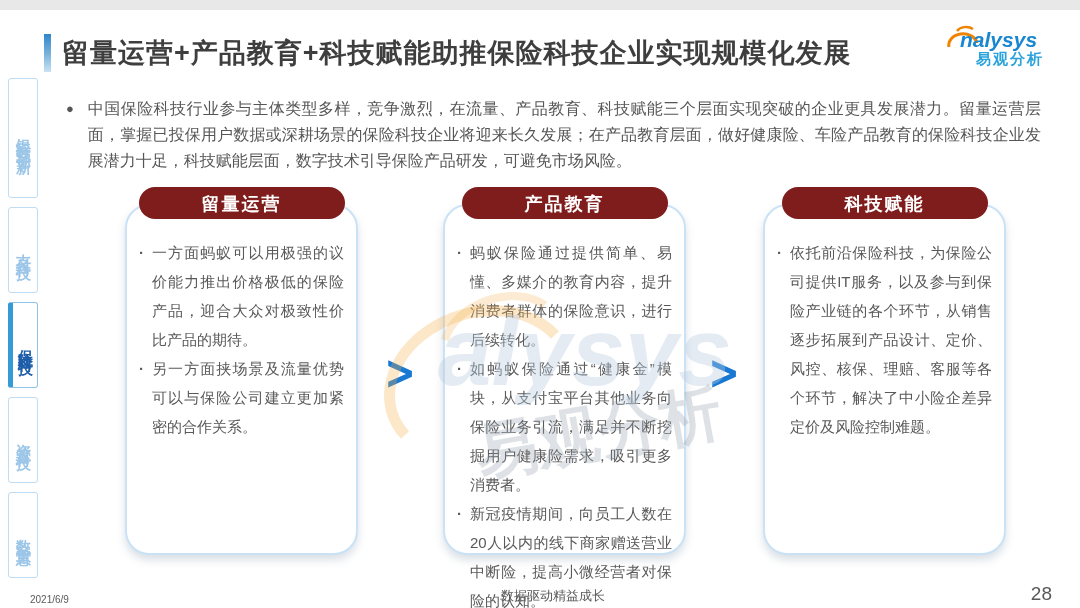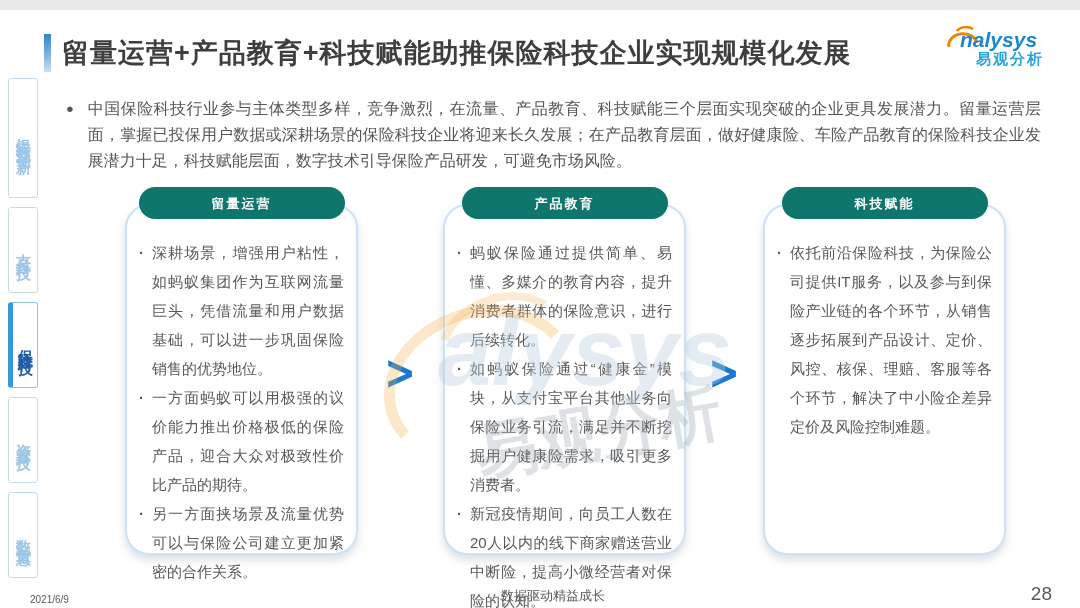--- a/index.html
+++ b/index.html
@@ -35,22 +35,22 @@
   
   .intro{position:absolute;left:66px;top:86px;width:975px;display:flex;}
   .intro-marker{font-size:13px;color:#555;margin:5px 14px 0 0;flex:0 0 auto;}
   .intro-text{font-size:16px;line-height:26px;color:#565656;text-align:justify;}
 
   
   .cards{position:absolute;left:125px;top:177px;display:flex;align-items:flex-start;}
   .card{position:relative;flex:0 0 auto;}
   .card.w1{width:233px;}.card.w2{width:243px;}.card.w3{width:243px;}
   .pill{position:absolute;left:50%;transform:translateX(-50%);top:0;z-index:3;
-    width:206px;height:32px;border-radius:17px;background:#0f766e;color:#ffffff;
-    font-size:13px;font-weight:bold;letter-spacing:2px;text-align:center;line-height:34px;}
+    width:206px;height:32px;border-radius:17px;background:#7f1d1d;color:#ffffff;
+    font-size:18px;font-weight:bold;letter-spacing:2px;text-align:center;line-height:34px;}
   .card-body{box-sizing:border-box;margin-top:17px;height:351px;background:#ffffff;
     border:2px solid #c9e2f6;border-radius:24px;padding:32px 12px 14px 10px;
     box-shadow:0 5px 8px rgba(120,140,160,0.28);}
   .card-body ul{margin:0;padding:0;list-style:none;}
   .card-body li{position:relative;padding-left:15px;font-size:15px;line-height:29px;
     color:#595959;text-align:justify;}
   .card-body li::before{content:"·";position:absolute;left:2px;top:0;font-weight:bold;color:#595959;}
   .arrow{flex:0 0 auto;text-align:center;padding-top:165px;color:#1878d2;
     font-size:36px;font-weight:900;font-family:"DejaVu Sans",sans-serif;
     transform-origin:center;}
@@ -97,21 +97,20 @@
     <div class="intro-marker">●</div>
     <div class="intro-text">中国保险科技行业参与主体类型多样，竞争激烈，在流量、产品教育、科技赋能三个层面实现突破的企业更具发展潜力。留量运营层面，掌握已投保用户数据或深耕场景的保险科技企业将迎来长久发展；在产品教育层面，做好健康险、车险产品教育的保险科技企业发展潜力十足，科技赋能层面，数字技术引导保险产品研发，可避免市场风险。</div>
   </div>
 
   <div class="cards">
 
     <div class="card w1">
       <div class="pill">留量运营</div>
       <div class="card-body">
         <ul>
-          <li>深耕场景，增强用户粘性，如蚂蚁集团作为互联网流量巨头，凭借流量和用户数据基础，可以进一步巩固保险销售的优势地位。</li>
           <li>一方面蚂蚁可以用极强的议价能力推出价格极低的保险产品，迎合大众对极致性价比产品的期待。</li>
           <li>另一方面挟场景及流量优势可以与保险公司建立更加紧密的合作关系。</li>
         </ul>
       </div>
     </div>
 
     <div class="arrow a1"><span>&gt;</span></div>
 
     <div class="card w2">
       <div class="pill">产品教育</div>

